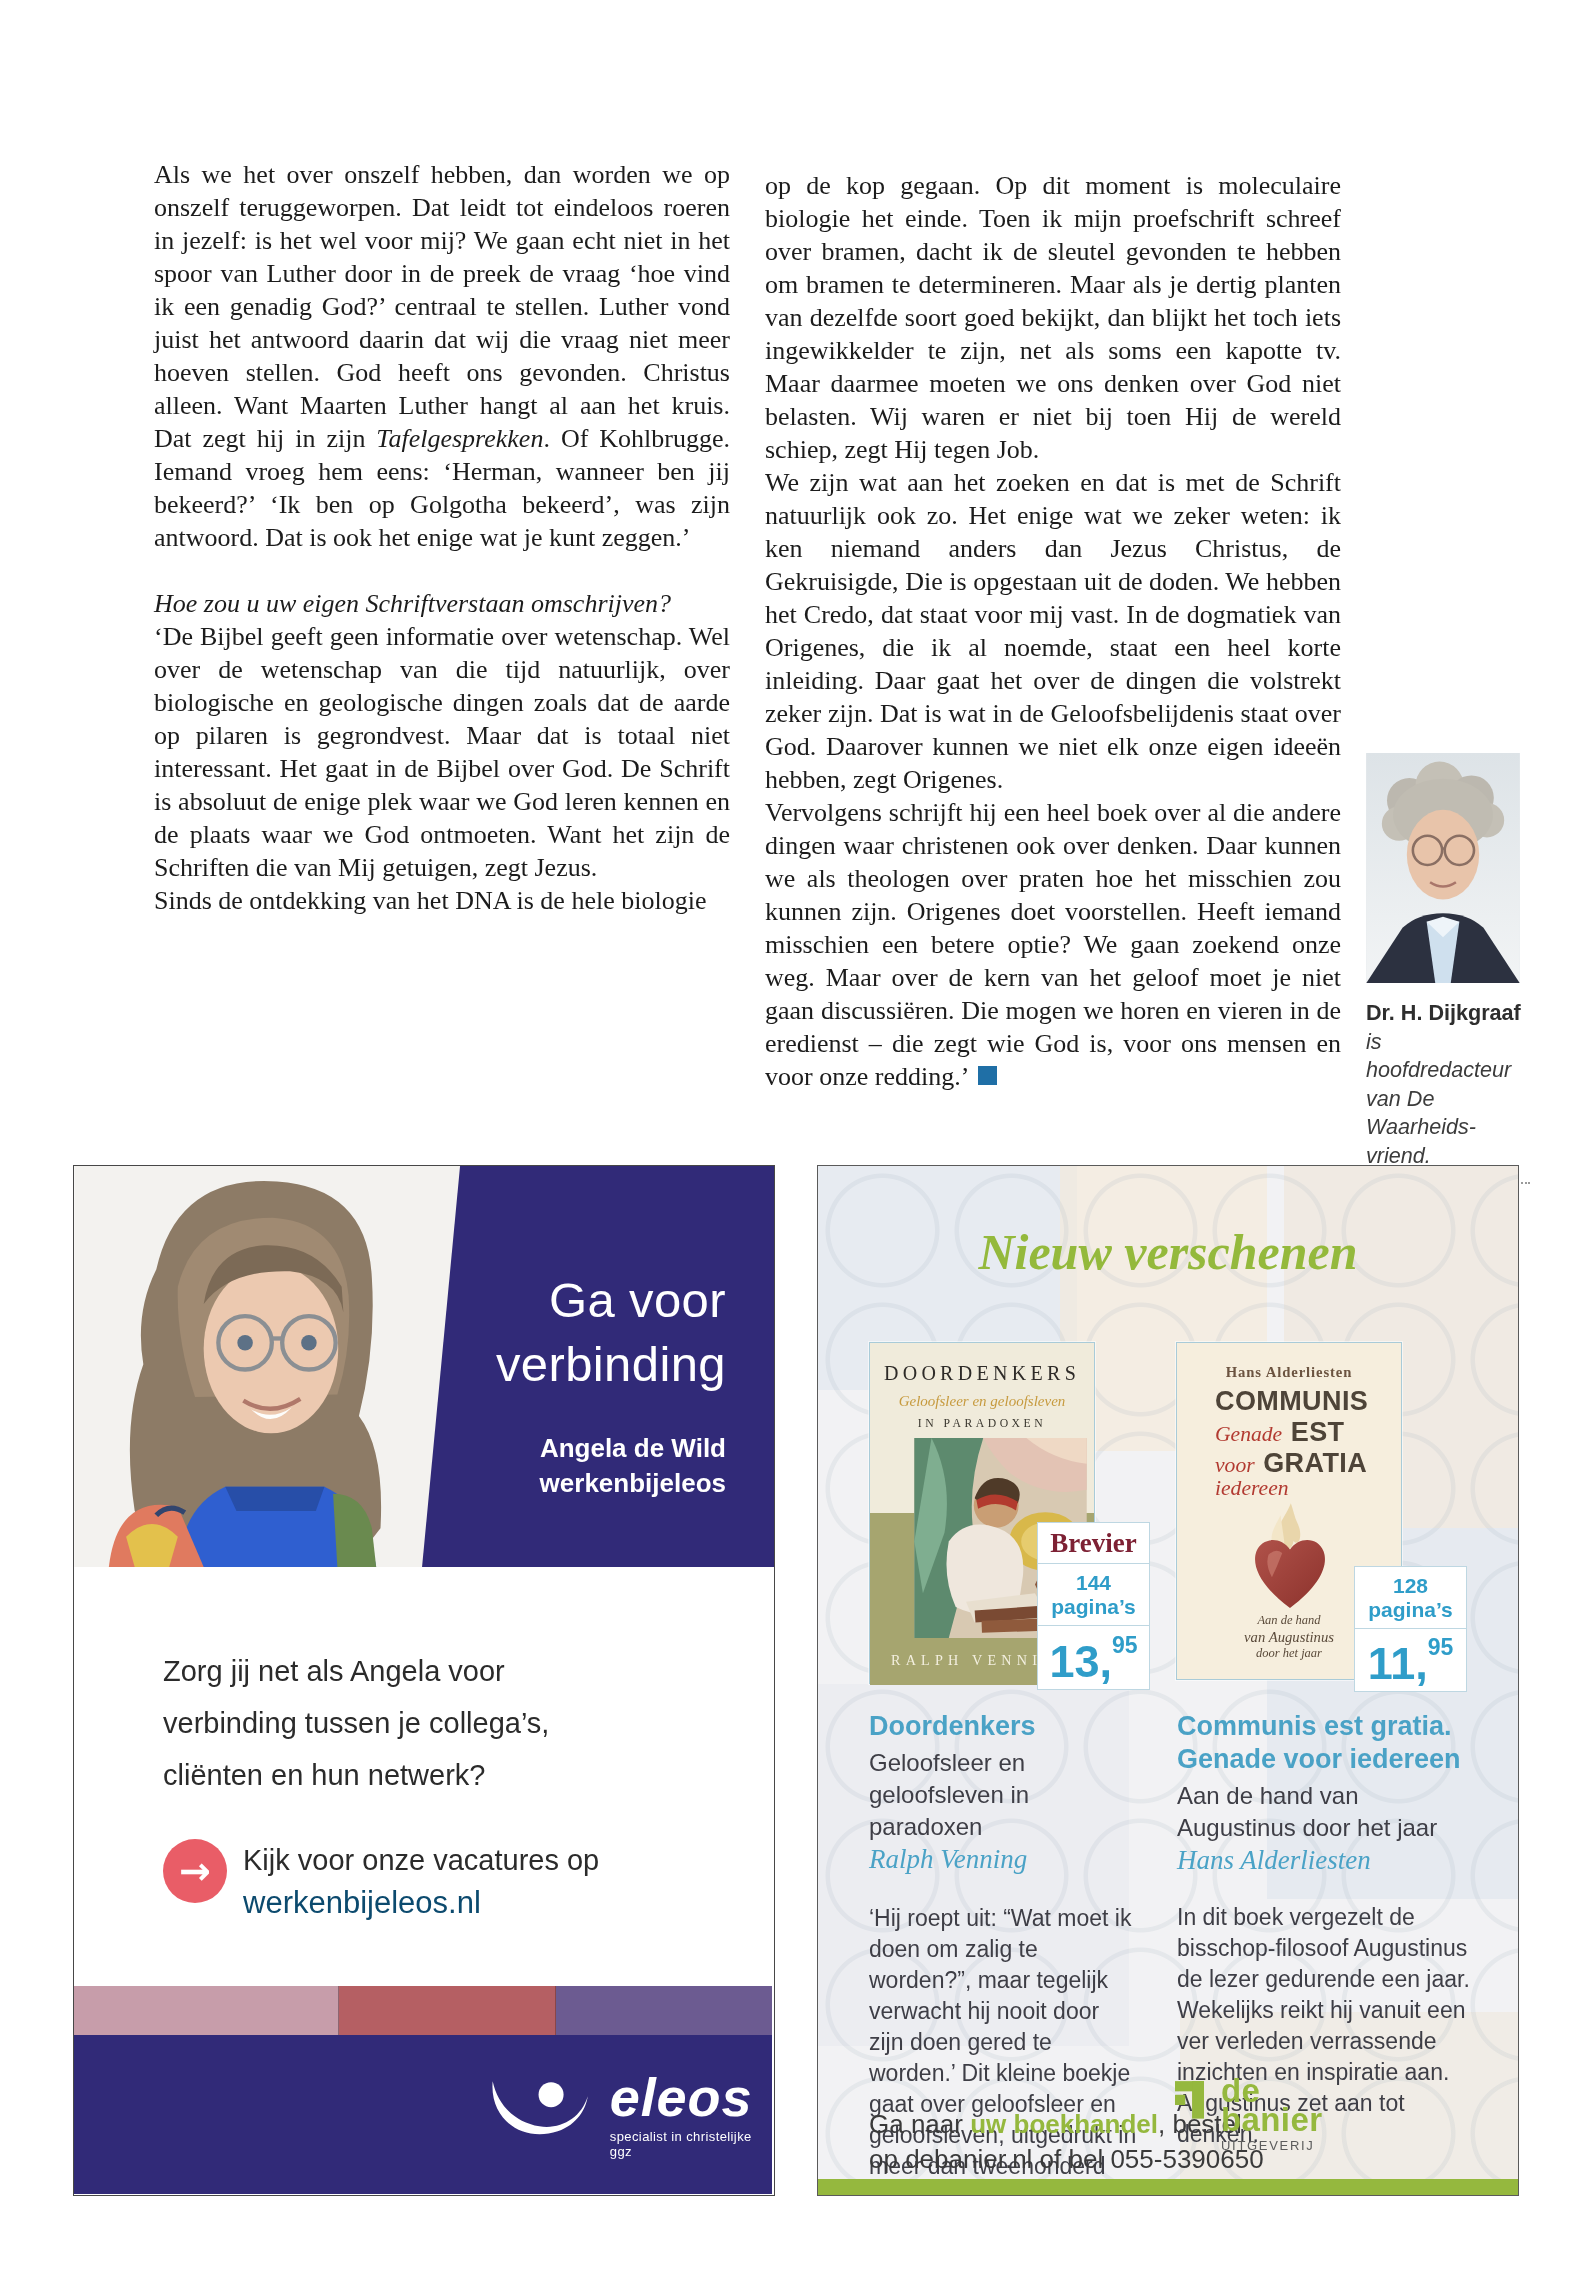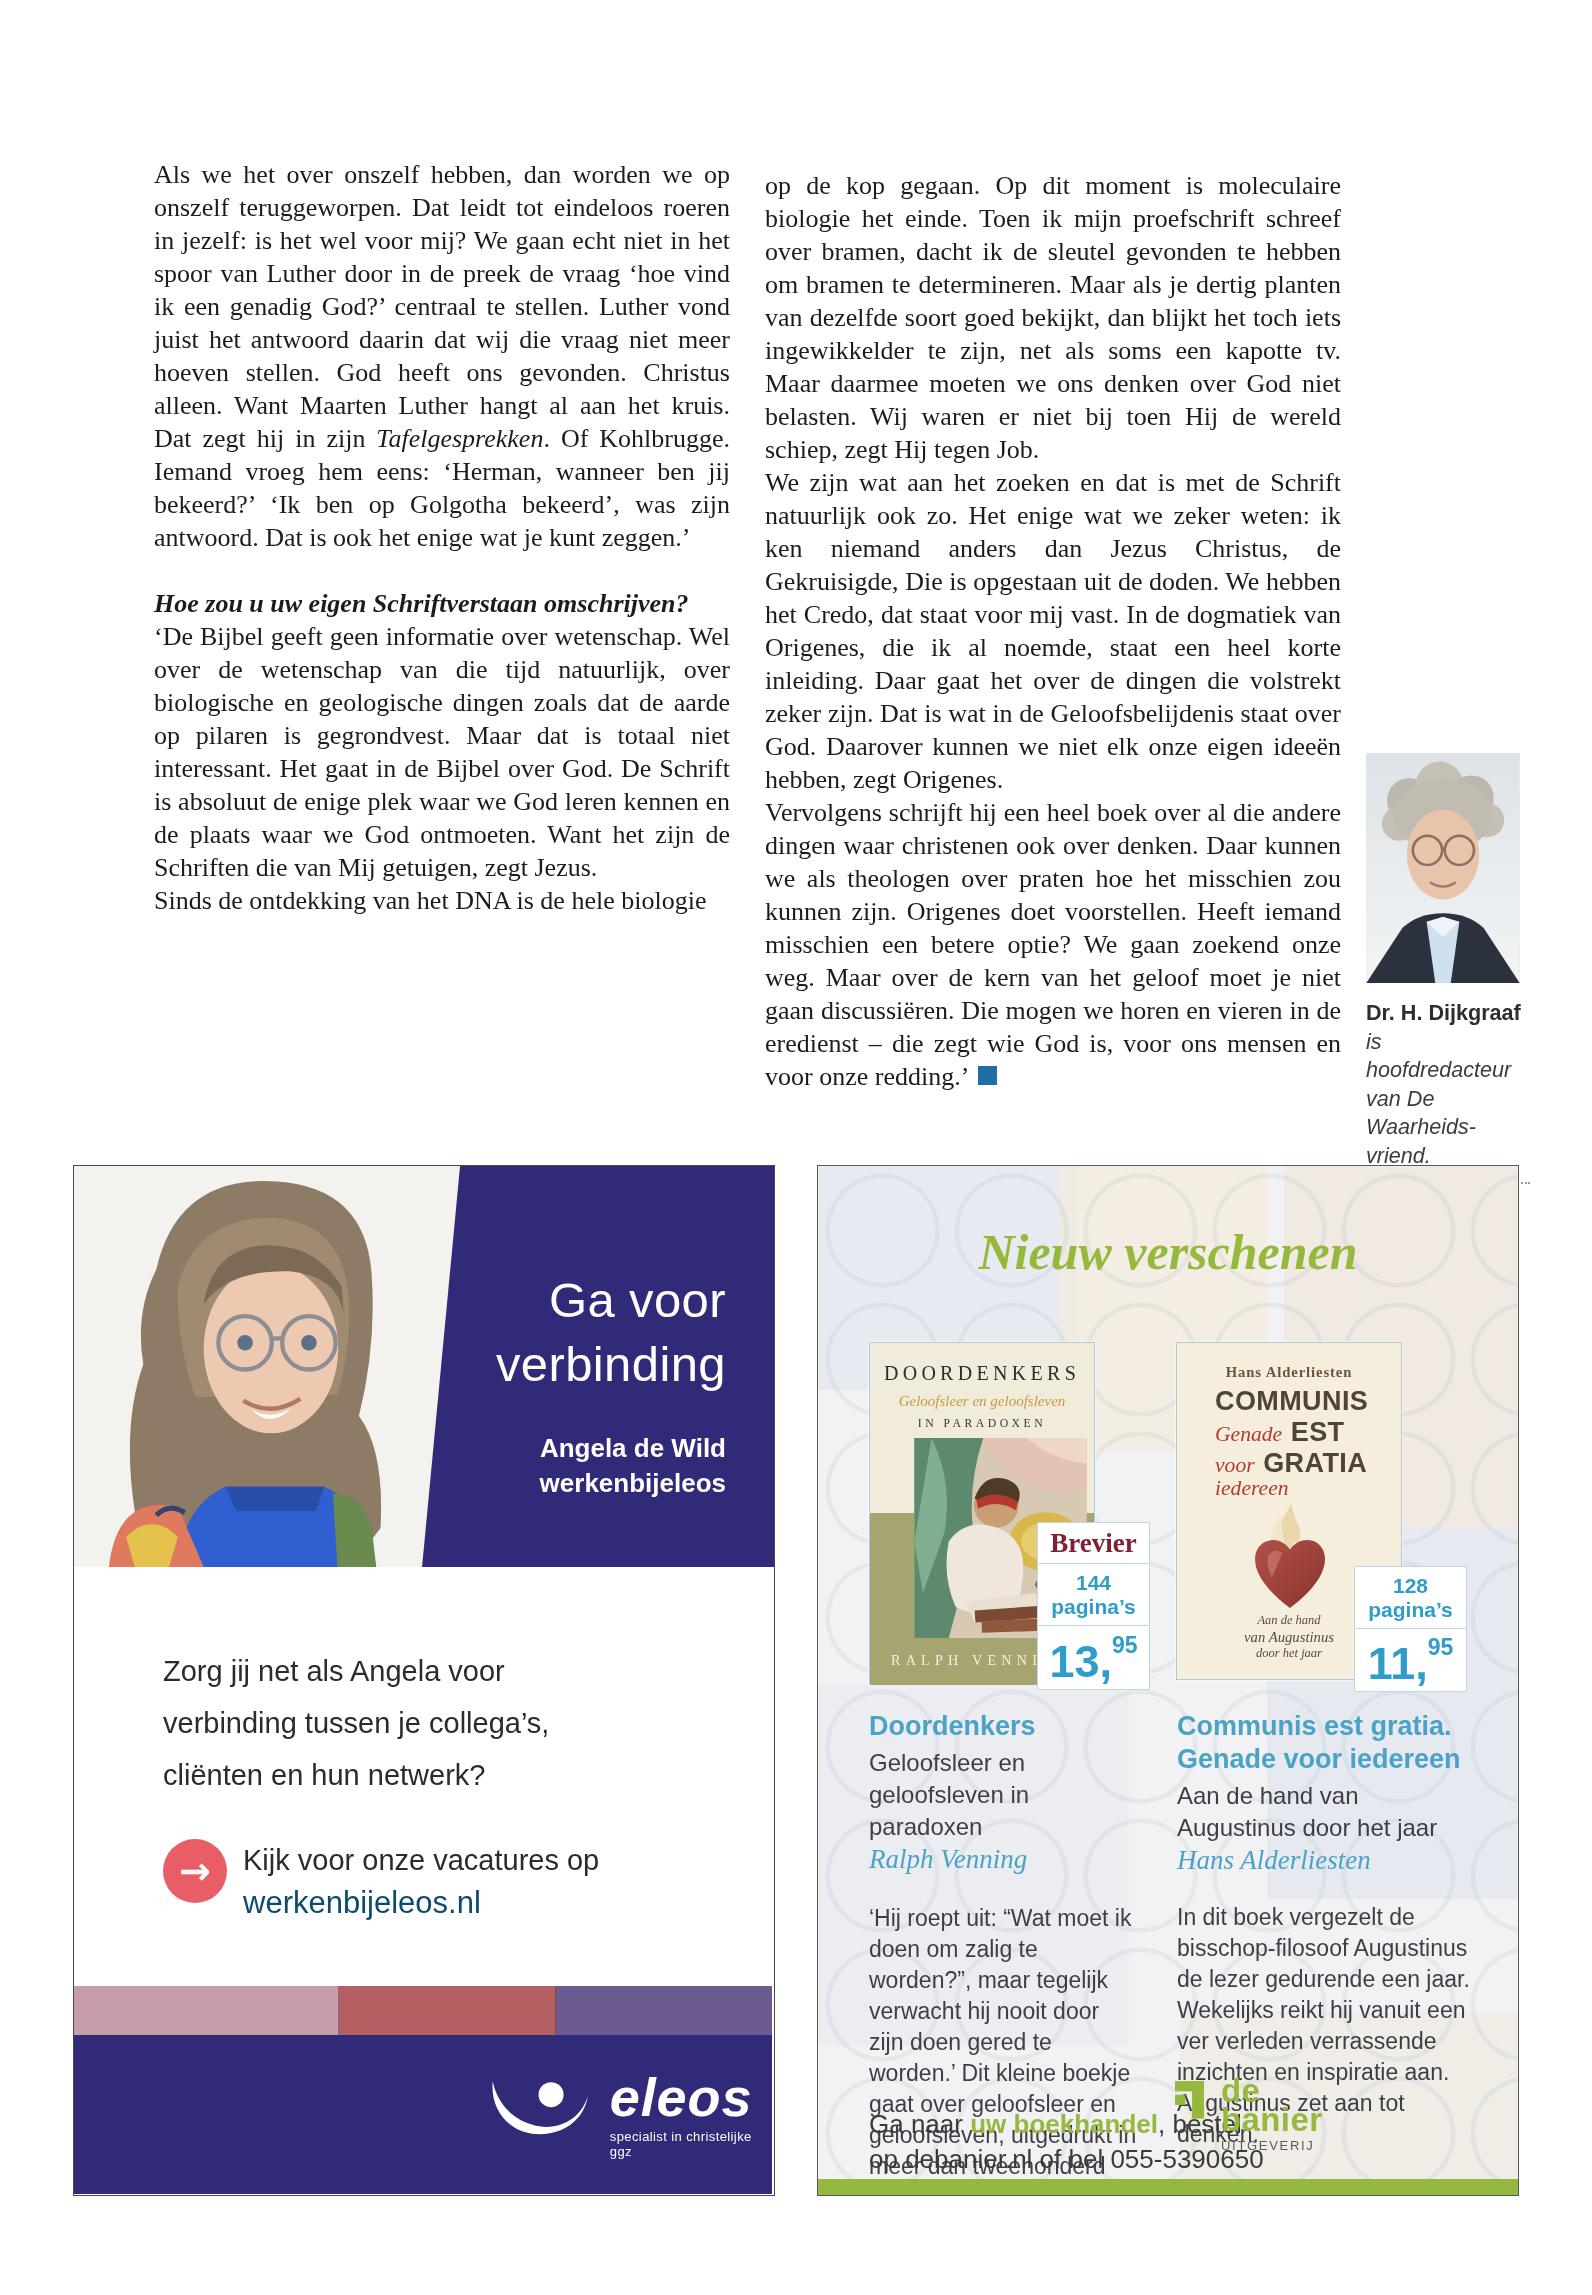--- a/index.html
+++ b/index.html
@@ -2,21 +2,21 @@
 <html style="font-size:14px"><head>
 <meta charset="utf-8">
 <style>
   html,body{margin:0;padding:0;background:#ffffff;}
   #page{position:relative;width:1592px;height:2295px;background:#ffffff;overflow:hidden;
         font-family:"Liberation Serif",serif;color:#1b1b1b;}
   .abs{position:absolute;}
   
   .col{width:576px;font-size:26px;line-height:33px;text-align:justify;color:#1c1c1c;}
   .col p{margin:0;}
-  .q-head{font-weight:bold;font-style:italic;}
+  .q-head{font-weight:normal;font-style:italic;}
   .gap-line{height:33px;}
   .end-square{display:inline-block;width:19px;height:19px;background:#1f6fa6;margin-left:8.6px;vertical-align:baseline;}
   
   .author-photo{width:154px;height:230px;overflow:hidden;background:#e8ecef;}
   .caption{width:164px;font-family:"Liberation Sans",sans-serif;font-size:21.6px;line-height:28.5px;color:#3c3c3c;
            padding-bottom:12px;border-bottom:2.6px dotted #9a9a9a;}
   .caption .nm{font-weight:bold;font-style:normal;color:#2e2e2e;}
   .caption .rl{font-style:italic;}
   
   #eleos-ad{left:73px;top:1165px;width:702px;height:1031px;border:1.7px solid #474747;box-sizing:border-box;

